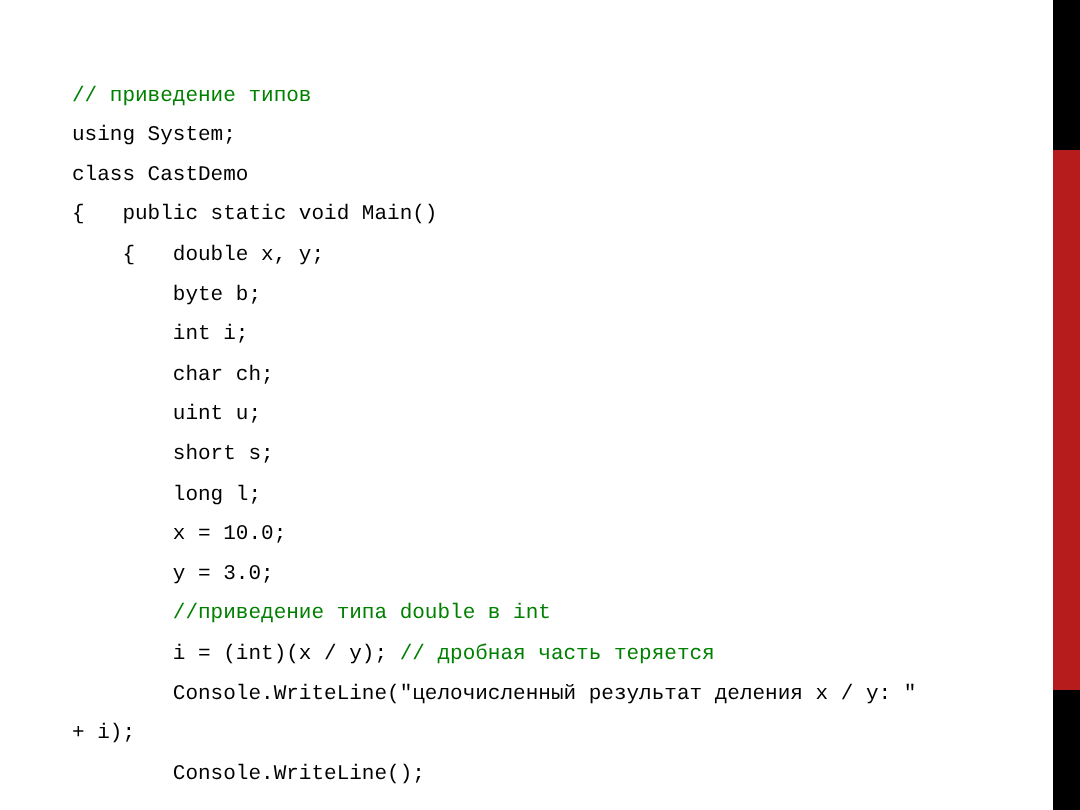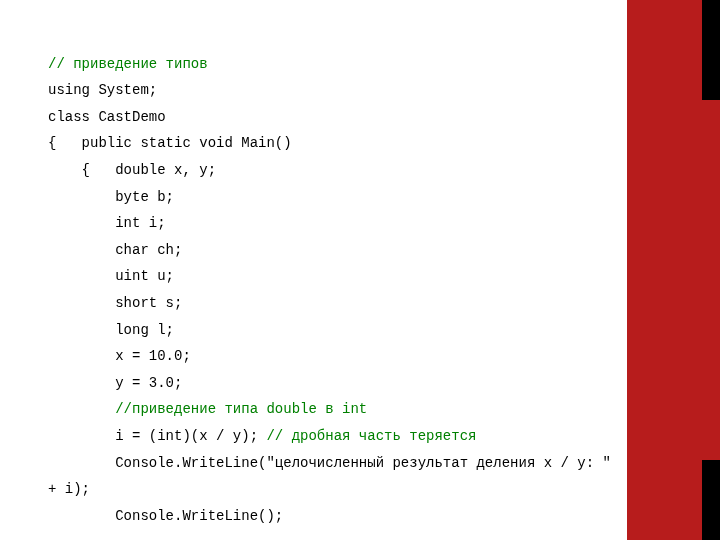--- a/index.html
+++ b/index.html
@@ -7,21 +7,21 @@
     padding: 0;
     width: 720px;
     height: 540px;
     background: #b71c1c;
     font-family: "Courier New", monospace;
   }
   .slide {
     position: absolute;
     left: 0;
     top: 0;
-    width: 627px;
+    width: 702px;
     height: 540px;
     background: #ffffff;
     box-sizing: border-box;
     padding: 24px 40px 24px 48px;
   }
   .accent-top {
     position: absolute;
     right: 0;
     top: 0;
     width: 18px;

